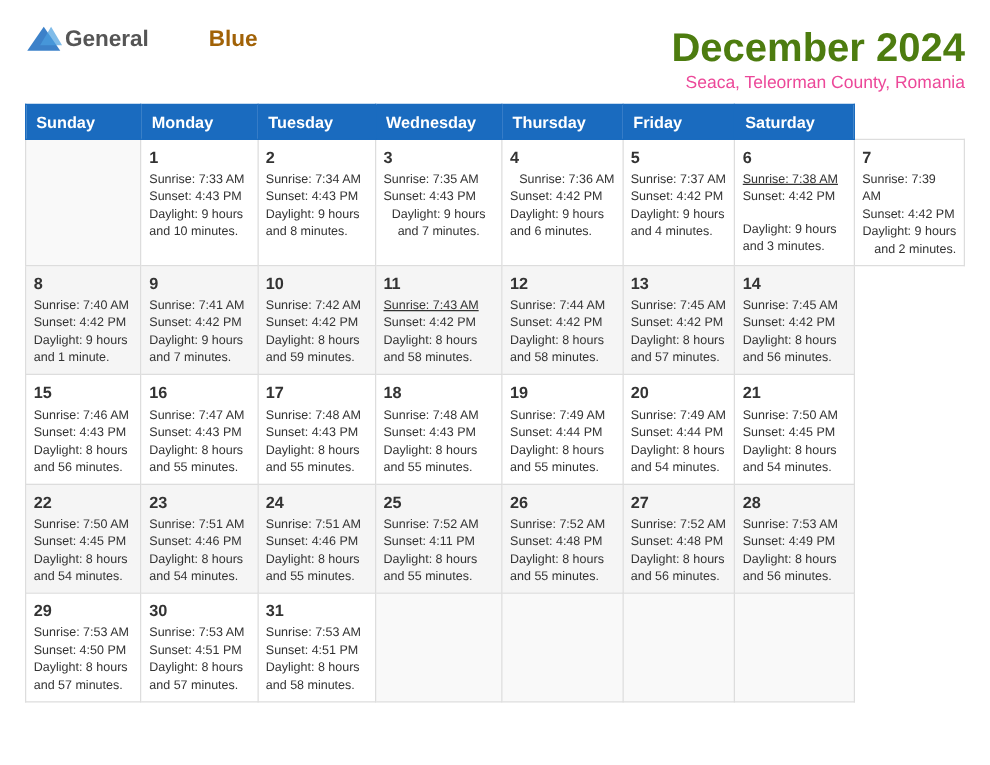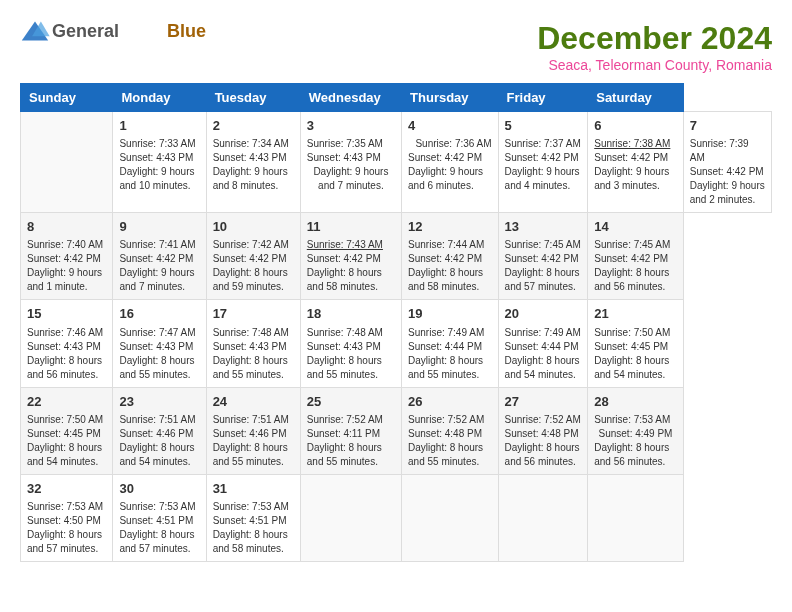--- a/index.html
+++ b/index.html
@@ -157,29 +157,29 @@
             <span style="display: block;">Sunrise: 7:37 AM</span>
             <span style="display: block;">Sunset: 4:42 PM</span>
             <span style="display: block;">Daylight: 9 hours and 4 minutes.</span>
           </div>
         </td>
         <td>
           <div class="cell-content">
             <span class="day-number">6</span>
             <span style="display: block; text-decoration: underline;">Sunrise: 7:38 AM</span>
             <span style="display: block;">Sunset: 4:42 PM</span>
-            <span style="display: block;">Daylight: 9 hours and 3 minutes.</span>
+            <span style="display: block; margin-top: 12px;">Daylight: 9 hours and 3 minutes.</span>
           </div>
         </td>
         <td>
           <div class="cell-content">
             <span class="day-number">7</span>
             <span style="display: block;">Sunrise: 7:39 AM</span>
             <span style="display: block;">Sunset: 4:42 PM</span>
-            <span style="display: block;">Daylight: 9 hours and 2 minutes.</span>
+            <span style="display: block; text-align: right;">Daylight: 9 hours and 2 minutes.</span>
           </div>
         </td>
       </tr>
       <tr>
         <td>
           <div class="cell-content">
             <span class="day-number">8</span>
             <span style="display: block;">Sunrise: 7:40 AM</span>
             <span style="display: block;">Sunset: 4:42 PM</span>
             <span style="display: block;">Daylight: 9 hours and 1 minute.</span>
@@ -338,29 +338,29 @@
             <span class="day-number">27</span>
             <span style="display: block;">Sunrise: 7:52 AM</span>
             <span style="display: block;">Sunset: 4:48 PM</span>
             <span style="display: block;">Daylight: 8 hours and 56 minutes.</span>
           </div>
         </td>
         <td>
           <div class="cell-content">
             <span class="day-number">28</span>
             <span style="display: block;">Sunrise: 7:53 AM</span>
-            <span style="display: block; text-align: center;">Sunset: 4:49 PM</span>
+            <span style="display: block;">Sunset: 4:49 PM</span>
             <span style="display: block;">Daylight: 8 hours and 56 minutes.</span>
           </div>
         </td>
       </tr>
       <tr>
         <td>
           <div class="cell-content">
-            <span class="day-number">32</span>
+            <span class="day-number">29</span>
             <span style="display: block;">Sunrise: 7:53 AM</span>
             <span style="display: block;">Sunset: 4:50 PM</span>
             <span style="display: block;">Daylight: 8 hours and 57 minutes.</span>
           </div>
         </td>
         <td>
           <div class="cell-content">
             <span class="day-number">30</span>
             <span style="display: block;">Sunrise: 7:53 AM</span>
             <span style="display: block;">Sunset: 4:51 PM</span>

